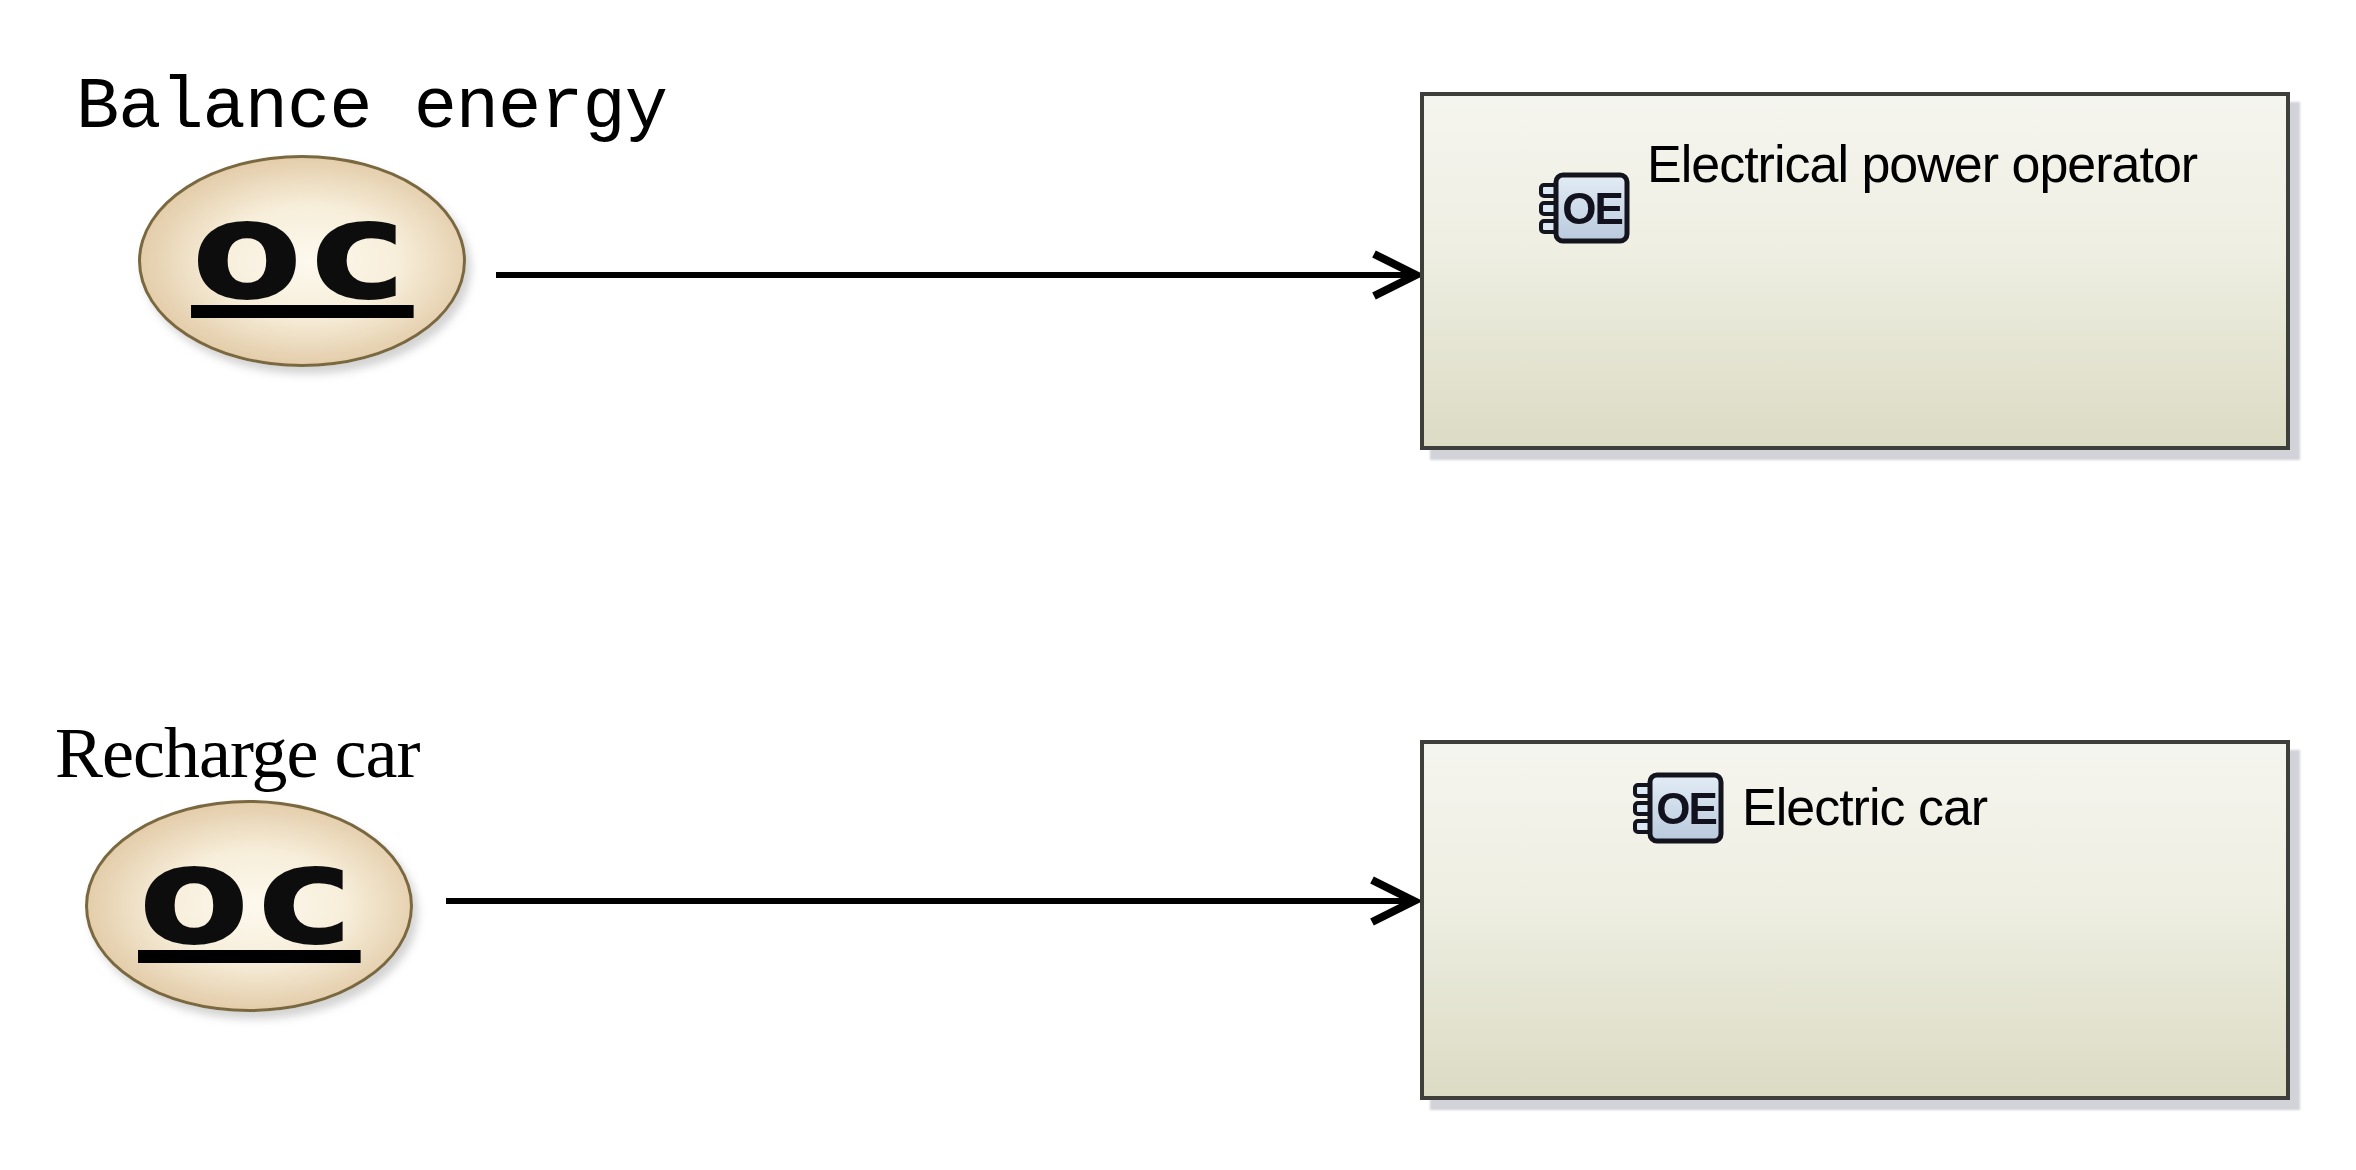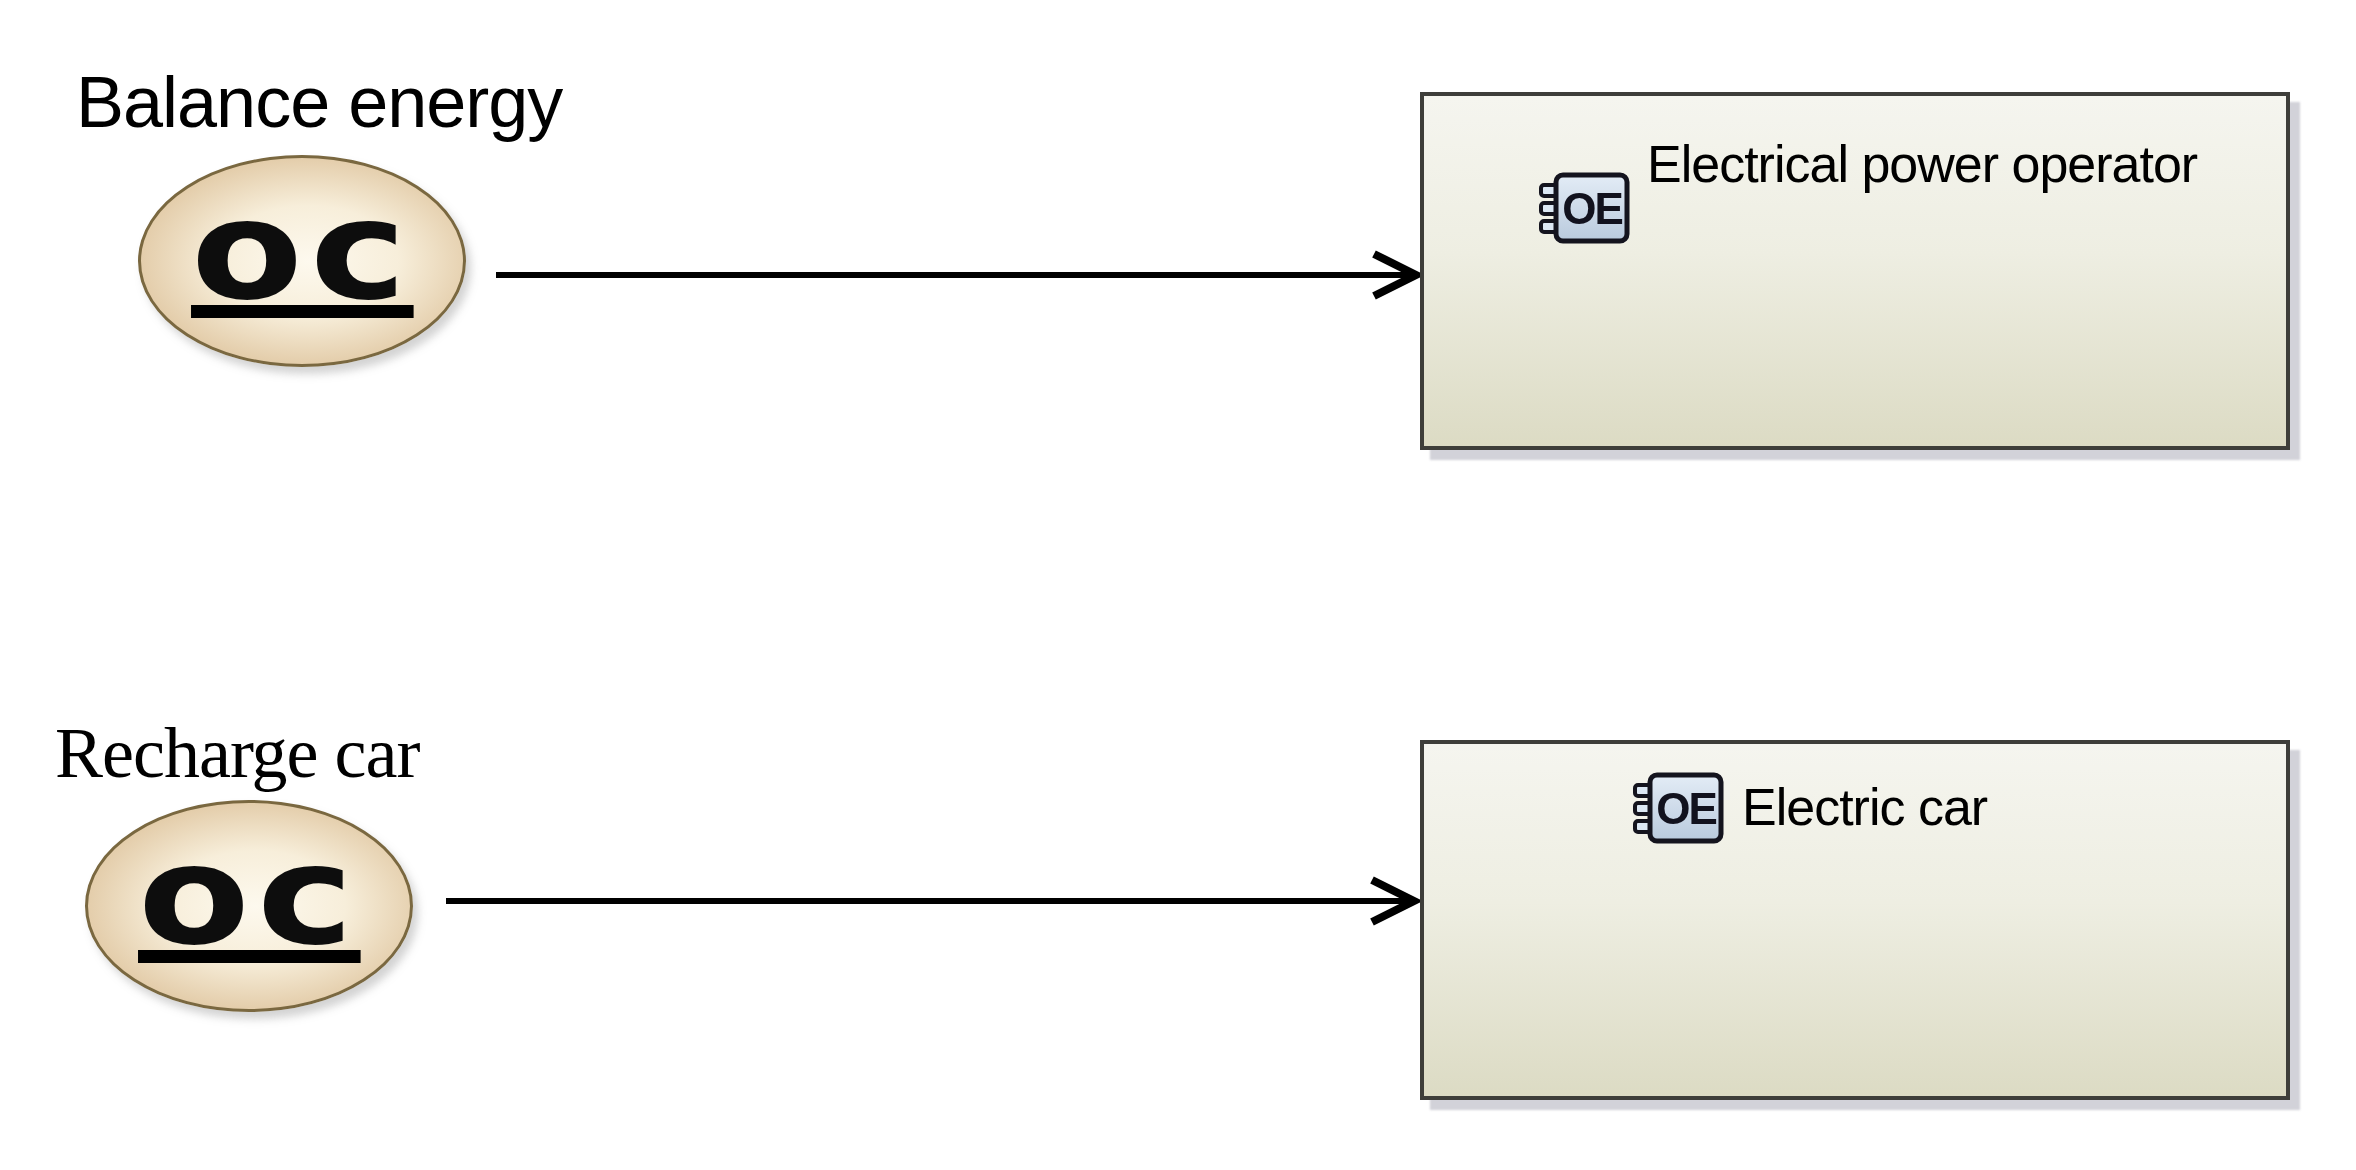--- a/index.html
+++ b/index.html
@@ -79,21 +79,21 @@
   }
   .oe-icon {
     position: absolute;
   }
 </style>
 </head>
 <body>
 
 <div class="canvas">
 
-  <div class="cap-label" style="left:76px; top:57px;">Balance energy</div>
+  <div class="cap-label" style="left:76px; top:63px;font-family:Liberation Mono, monospace;">Balance energy</div>
 
   <div class="oc-ellipse" style="left:138px; top:155px;">
     <span class="oc-badge">oc</span>
   </div>
 
   <svg class="flow-arrow" style="left:490px; top:248px;" width="940" height="54" viewBox="0 0 940 54">
     <line x1="6" y1="27" x2="924" y2="27" stroke="#000000" stroke-width="6"></line>
     <polyline points="884,6 926,27 884,48" fill="none" stroke="#000000" stroke-width="8"></polyline>
   </svg>
 

